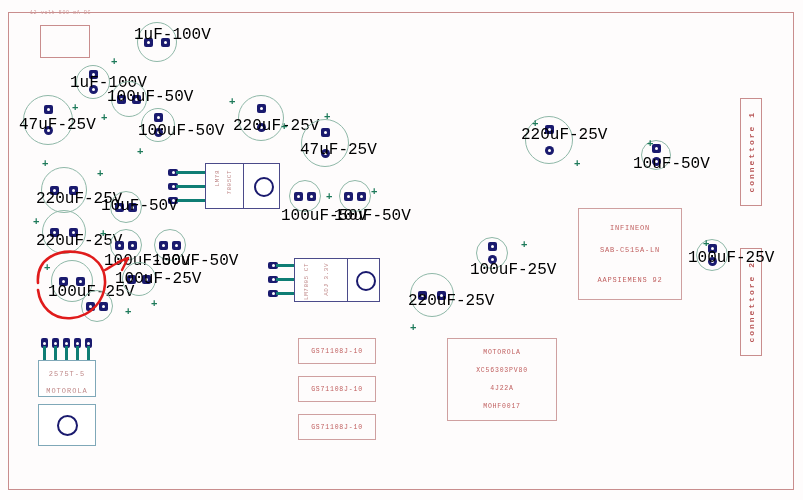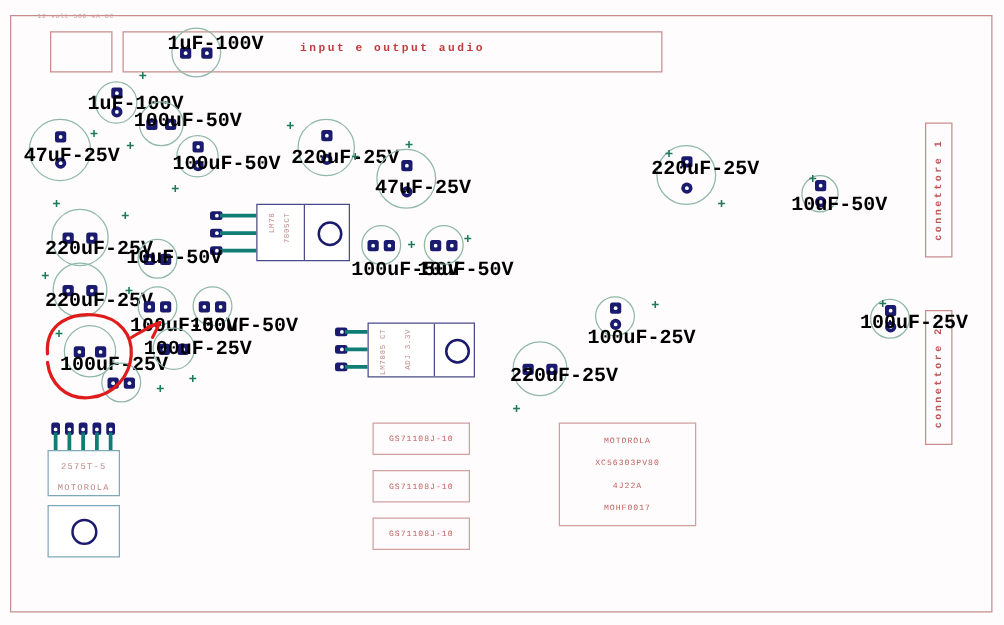--- a/index.html
+++ b/index.html
@@ -70,32 +70,34 @@
 
 <div id="stage">
 
   <div class="board-outline" style="left:8px;top:12px;width:786px;height:478px;"></div>
 
   <div style="position:absolute;left:30px;top:10px;color:#d09a9a;font-size:5px;letter-spacing:.6px;
               font-family:'Liberation Mono',monospace;white-space:nowrap;">12 volt 500 mA DC</div>
 
   <div class="title-box" style="left:40px;top:25px;width:50px;height:33px;"></div>
 
-  <div class="title-box" style="left:98px;top:25px;width:432px;height:33px;">
-    <span class="t" style="font-size:9px;margin-top:8px;">input e output audio</span>
-  </div>
 
 
   <div class="vbox" style="left:740px;top:98px;width:22px;height:108px;">
     <span class="vt">connettore 1</span>
   </div>
   <div class="vbox" style="left:740px;top:248px;width:22px;height:108px;">
     <span class="vt">connettore 2</span>
   </div>
 
+  <div class="ic-box" style="left:578px;top:208px;width:104px;height:92px;font-size:7px;line-height:22px;">
+    <span>INFINEON</span>
+    <span>SAB-C515A-LN</span>
+    <span style="margin-top:8px;">AAPSIEMENS 92</span>
+  </div>
 
   <div class="ic-box" style="left:447px;top:338px;width:110px;height:83px;font-size:6.5px;line-height:18px;">
     <span>MOTOROLA</span>
     <span>XC56303PV80</span>
     <span>4J22A</span>
     <span>MOHF0017</span>
   </div>
 
   <div class="ic-box" style="left:298px;top:338px;width:78px;height:26px;font-size:6.5px;">
     <span>GS71108J-10</span>
@@ -151,21 +153,21 @@
 
     <div class="part-box" style="left:0px;top:22px;width:58px;height:37px;">
       <div class="part-txt" style="top:9px;">2575T-5</div>
       <div class="part-txt" style="top:26px;">MOTOROLA</div>
     </div>
     <div class="part-box" style="left:0px;top:66px;width:58px;height:42px;">
       <div class="hole" style="position:absolute;left:18px;top:10px;width:21px;height:21px;border:2px solid #1a1a6e;border-radius:50%;box-sizing:border-box;"></div>
     </div>
   </div>
 
-  <div id="caps-layer" style="position:absolute;inset:0;font-weight:bold;">
+  <div id="caps-layer" style="position:absolute;inset:0;">
       <div class="cap" style="left: 137px; top: 22px; width: 40px; height: 40px;">
         <div class="ring" style="width: 40px; height: 40px;"></div>
         <div class="pad" style="left: 7.1px; top: 15.5px;"></div>
         <div class="pad" style="left: 23.9px; top: 15.5px;"></div>
       </div>
       <div class="cap lbl" style="position: absolute; left: 134px; top: 26px;">1uF-100V</div>
       <div class="cap" style="left: 76px; top: 65px; width: 34px; height: 34px;">
         <div class="ring" style="width: 34px; height: 34px;"></div>
         <div class="pad" style="left: 12.5px; top: 5.36px;"></div>
         <div class="pad round" style="left: 12.5px; top: 19.64px;"></div>

